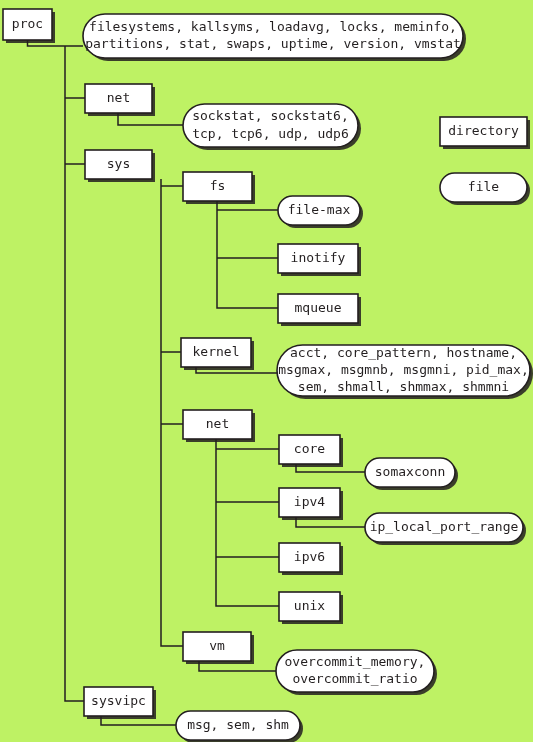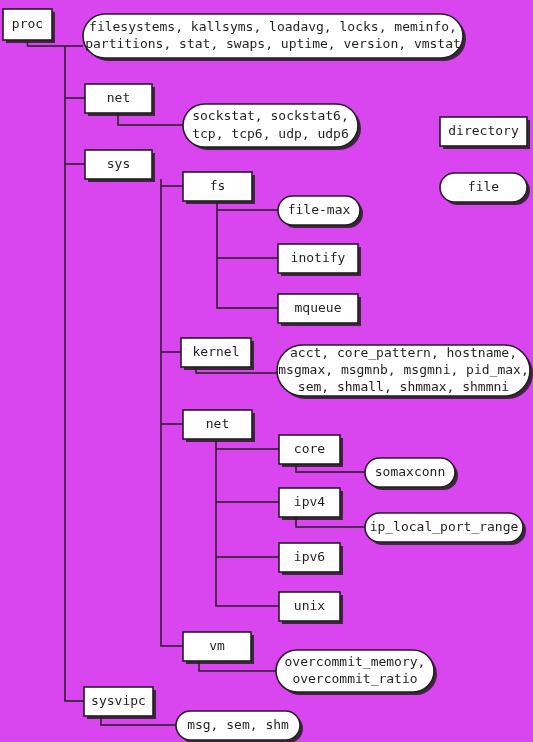--- a/index.html
+++ b/index.html
@@ -7,21 +7,21 @@
     padding: 0;
     background: #ffffff;
   }
   body {
     font-family: "DejaVu Sans Mono", monospace;
   }
   #diagram-root {
     position: relative;
     width: 533px;
     height: 742px;
-    background: #d946ef;
+    background: #bef264;
     overflow: hidden;
   }
   svg#tree-svg {
     position: absolute;
     top: 0;
     left: 0;
     width: 533px;
     height: 742px;
     display: block;
   }

